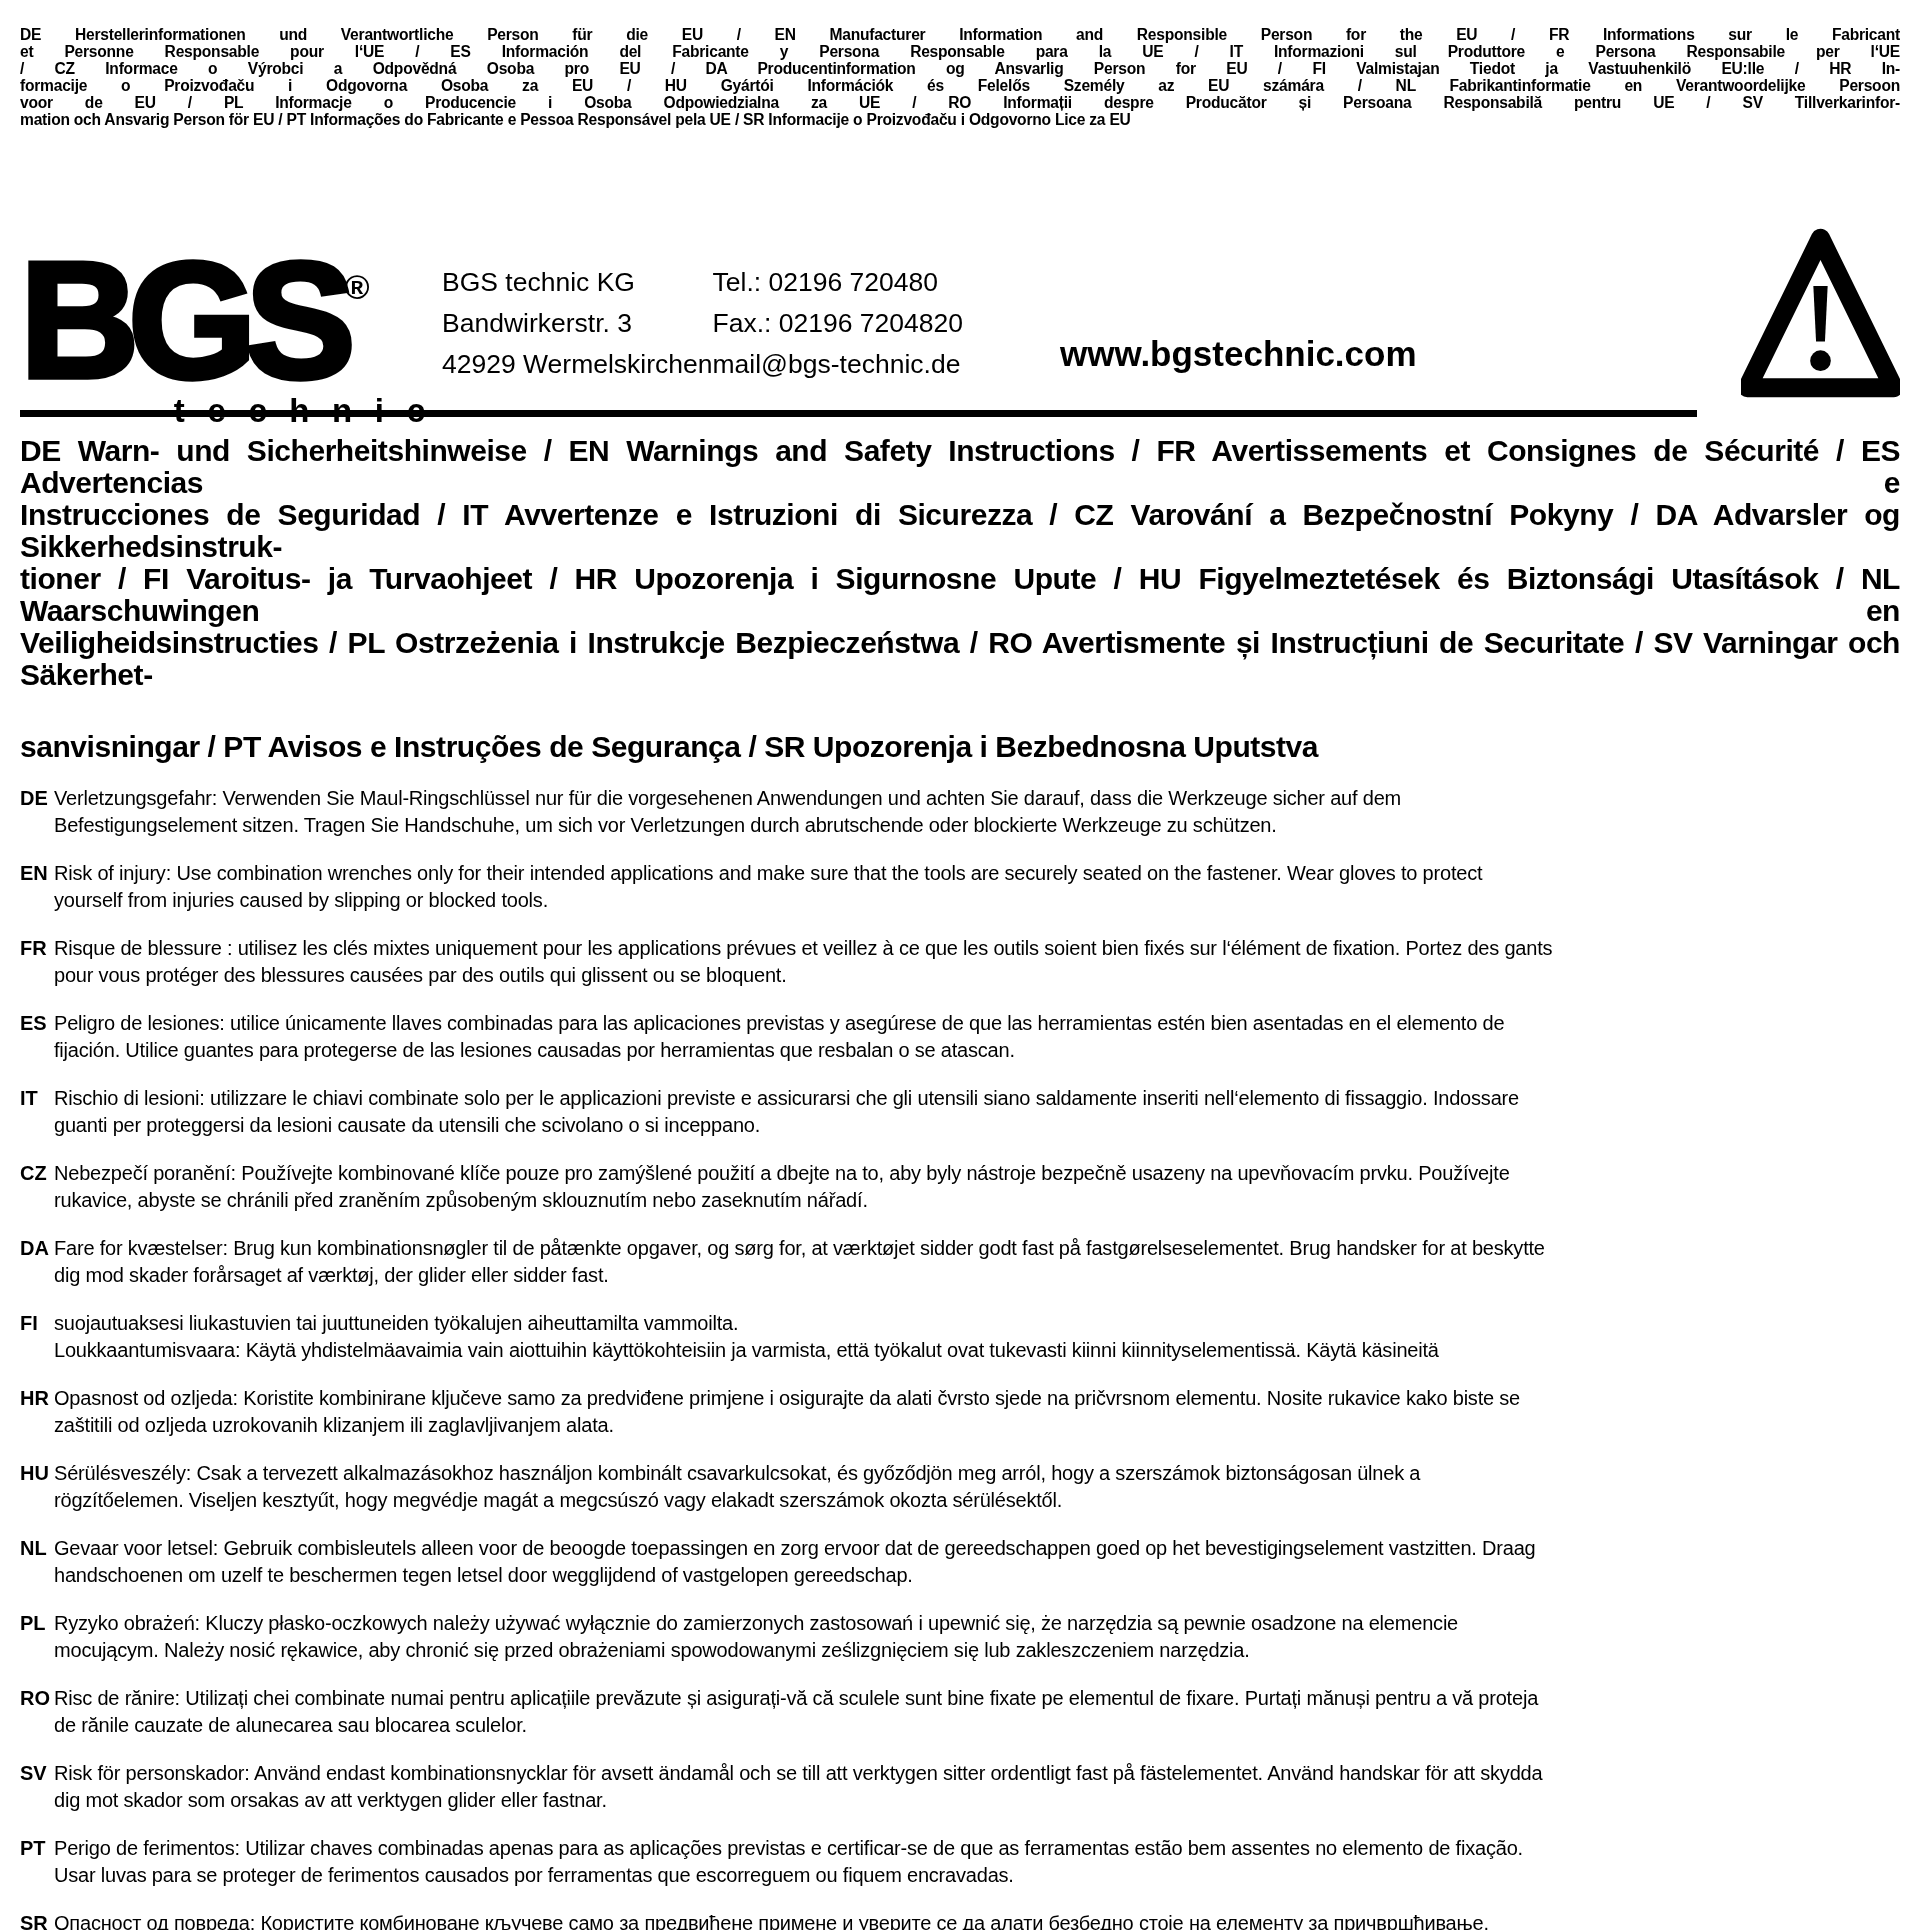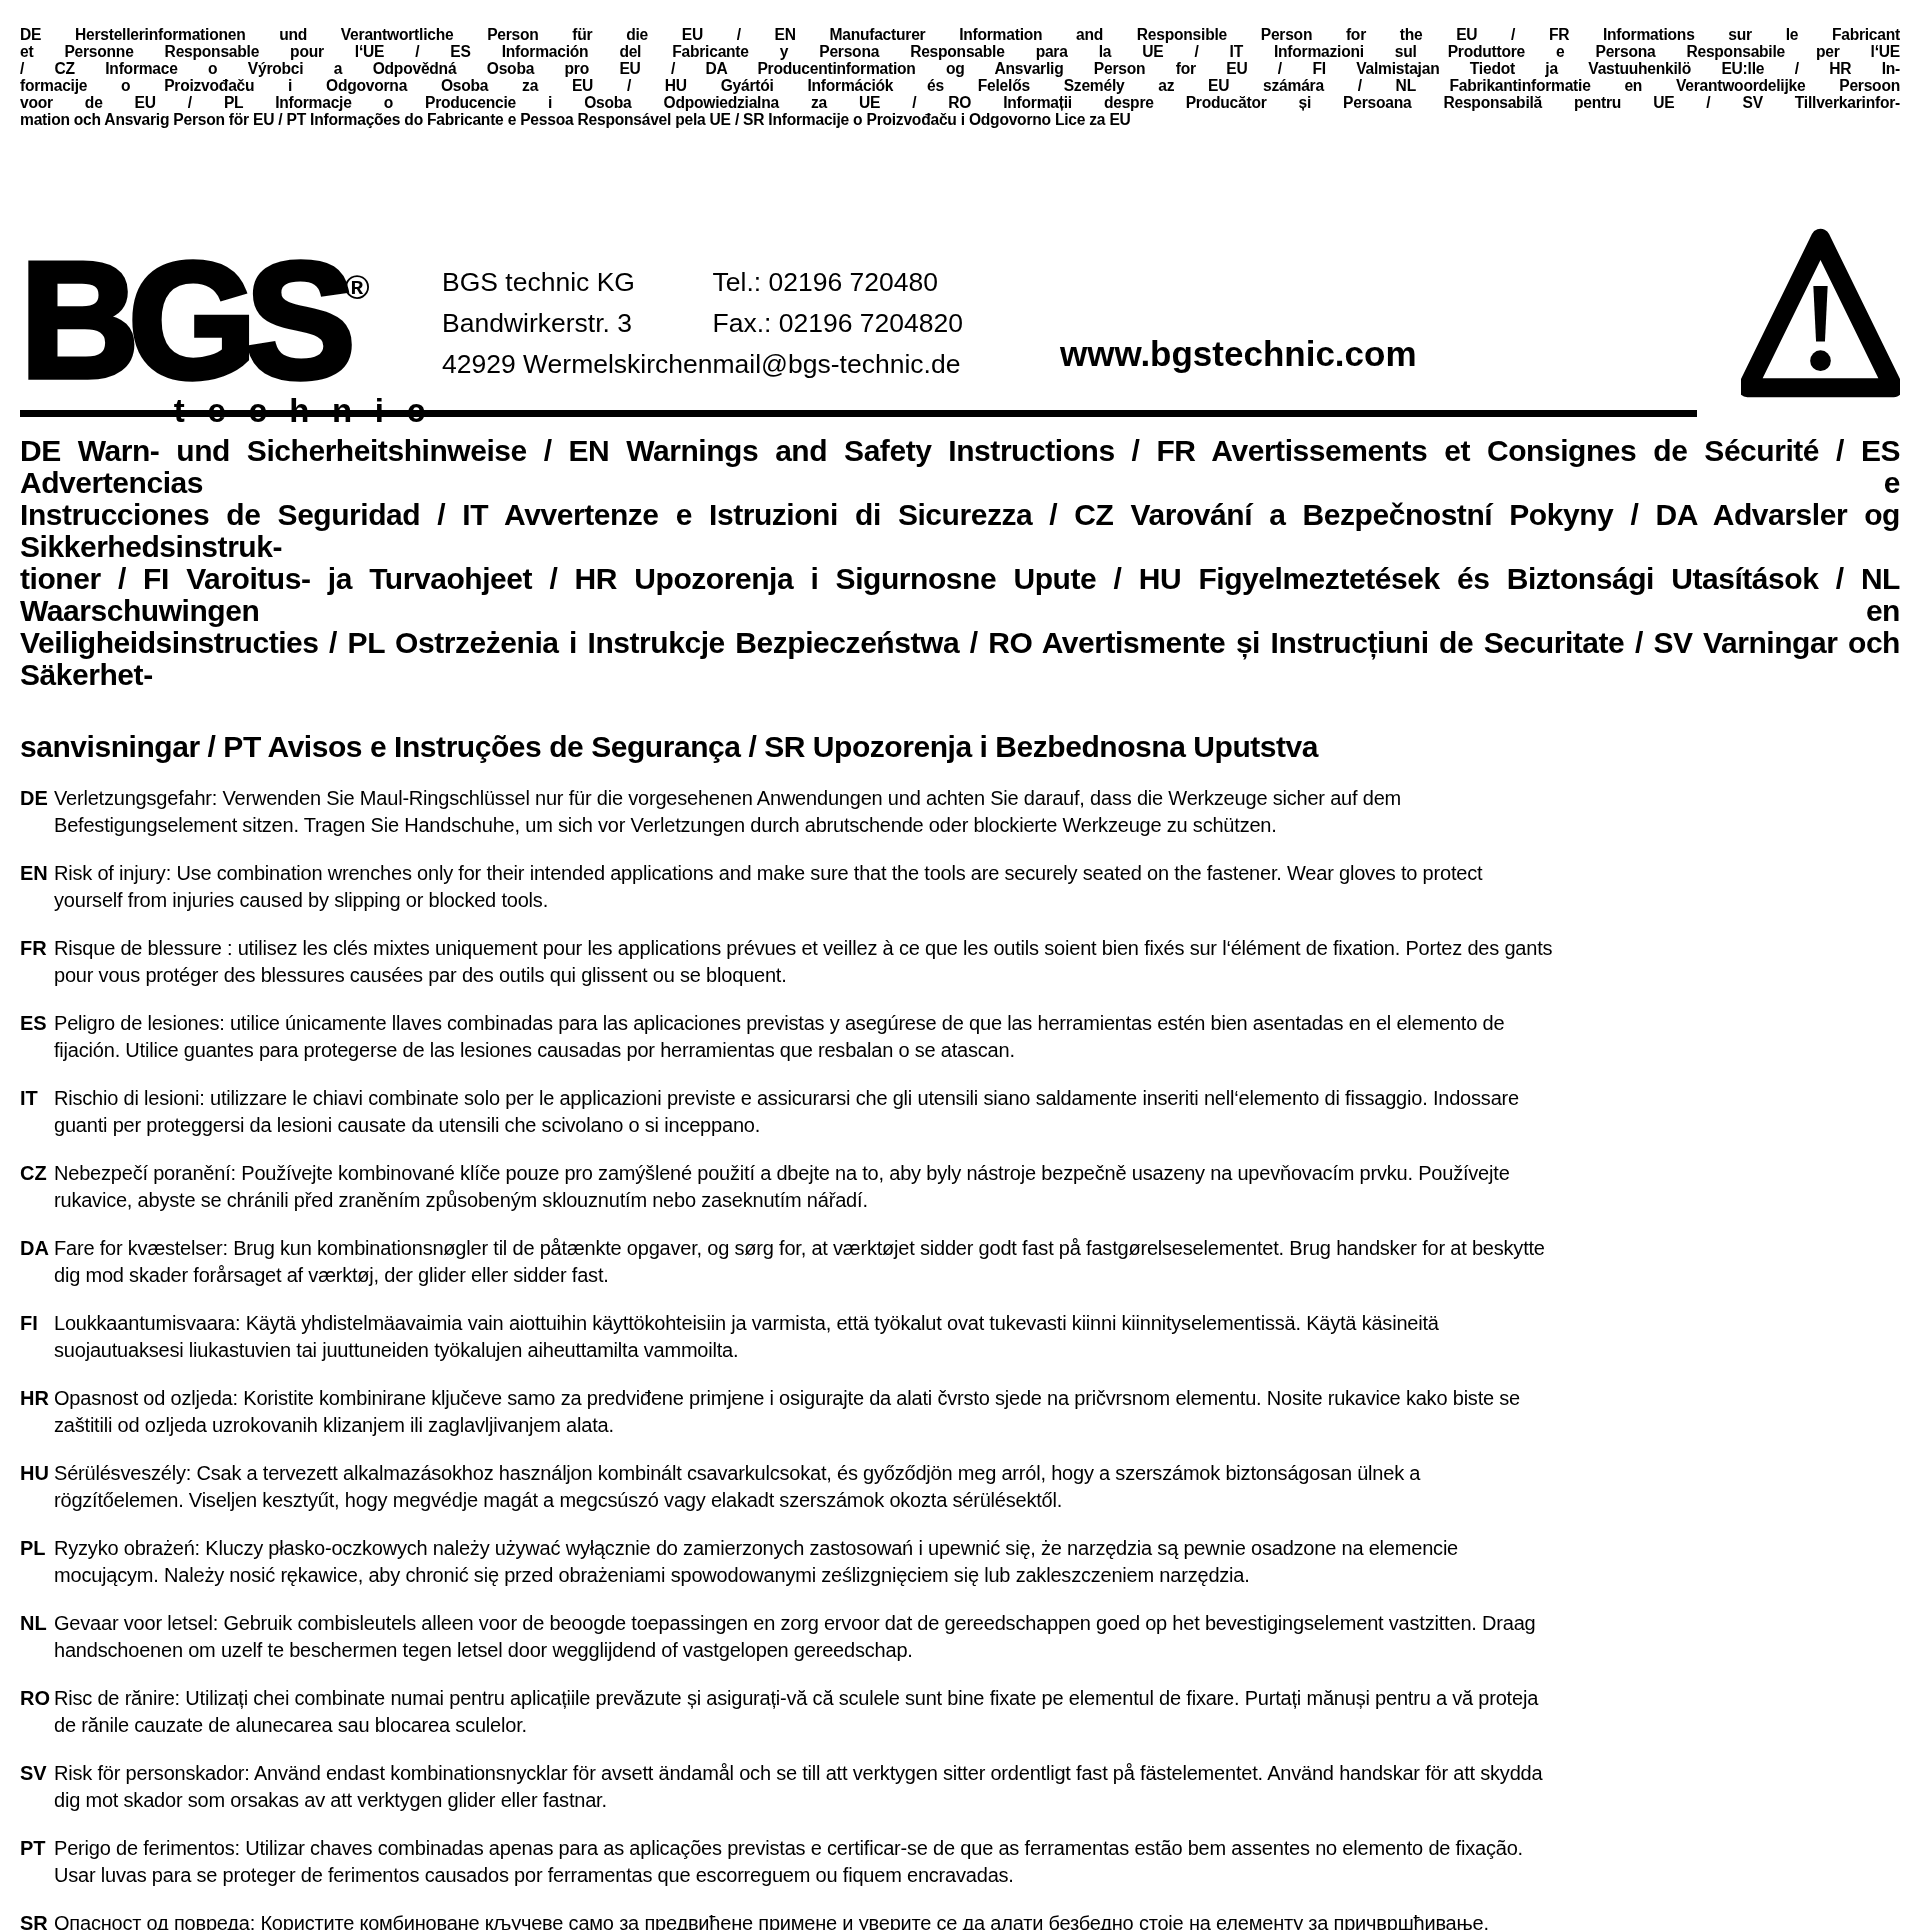--- a/index.html
+++ b/index.html
@@ -235,58 +235,58 @@
       <span class="wcode">DA</span>
       <span class="wtext">
         <span class="wline">Fare for kvæstelser: Brug kun kombinationsnøgler til de påtænkte opgaver, og sørg for, at værktøjet sidder godt fast på fastgørelseselementet. Brug handsker for at beskytte</span>
         <span class="wline">dig mod skader forårsaget af værktøj, der glider eller sidder fast.</span>
       </span>
     </div>
 
     <div class="wrow">
       <span class="wcode">FI</span>
       <span class="wtext">
+        <span class="wline">suojautuaksesi liukastuvien tai juuttuneiden työkalujen aiheuttamilta vammoilta.</span>
         <span class="wline">Loukkaantumisvaara: Käytä yhdistelmäavaimia vain aiottuihin käyttökohteisiin ja varmista, että työkalut ovat tukevasti kiinni kiinnityselementissä. Käytä käsineitä</span>
-        <span class="wline">suojautuaksesi liukastuvien tai juuttuneiden työkalujen aiheuttamilta vammoilta.</span>
       </span>
     </div>
 
     <div class="wrow">
       <span class="wcode">HR</span>
       <span class="wtext">
         <span class="wline">Opasnost od ozljeda: Koristite kombinirane ključeve samo za predviđene primjene i osigurajte da alati čvrsto sjede na pričvrsnom elementu. Nosite rukavice kako biste se</span>
         <span class="wline">zaštitili od ozljeda uzrokovanih klizanjem ili zaglavljivanjem alata.</span>
       </span>
     </div>
 
     <div class="wrow">
       <span class="wcode">HU</span>
       <span class="wtext">
         <span class="wline">Sérülésveszély: Csak a tervezett alkalmazásokhoz használjon kombinált csavarkulcsokat, és győződjön meg arról, hogy a szerszámok biztonságosan ülnek a</span>
         <span class="wline">rögzítőelemen. Viseljen kesztyűt, hogy megvédje magát a megcsúszó vagy elakadt szerszámok okozta sérülésektől.</span>
       </span>
     </div>
 
     <div class="wrow">
+      <span class="wcode">NL</span>
+      <span class="wtext">
+        <span class="wline">Gevaar voor letsel: Gebruik combisleutels alleen voor de beoogde toepassingen en zorg ervoor dat de gereedschappen goed op het bevestigingselement vastzitten. Draag</span>
+        <span class="wline">handschoenen om uzelf te beschermen tegen letsel door wegglijdend of vastgelopen gereedschap.</span>
+      </span>
+    </div>
+
+    <div class="wrow">
       <span class="wcode">PL</span>
       <span class="wtext">
         <span class="wline">Ryzyko obrażeń: Kluczy płasko-oczkowych należy używać wyłącznie do zamierzonych zastosowań i upewnić się, że narzędzia są pewnie osadzone na elemencie</span>
         <span class="wline">mocującym. Należy nosić rękawice, aby chronić się przed obrażeniami spowodowanymi ześlizgnięciem się lub zakleszczeniem narzędzia.</span>
       </span>
     </div>
 
     <div class="wrow">
-      <span class="wcode">NL</span>
-      <span class="wtext">
-        <span class="wline">Gevaar voor letsel: Gebruik combisleutels alleen voor de beoogde toepassingen en zorg ervoor dat de gereedschappen goed op het bevestigingselement vastzitten. Draag</span>
-        <span class="wline">handschoenen om uzelf te beschermen tegen letsel door wegglijdend of vastgelopen gereedschap.</span>
-      </span>
-    </div>
-
-    <div class="wrow">
       <span class="wcode">RO</span>
       <span class="wtext">
         <span class="wline">Risc de rănire: Utilizați chei combinate numai pentru aplicațiile prevăzute și asigurați-vă că sculele sunt bine fixate pe elementul de fixare. Purtați mănuși pentru a vă proteja</span>
         <span class="wline">de rănile cauzate de alunecarea sau blocarea sculelor.</span>
       </span>
     </div>
 
     <div class="wrow">
       <span class="wcode">SV</span>
       <span class="wtext">

